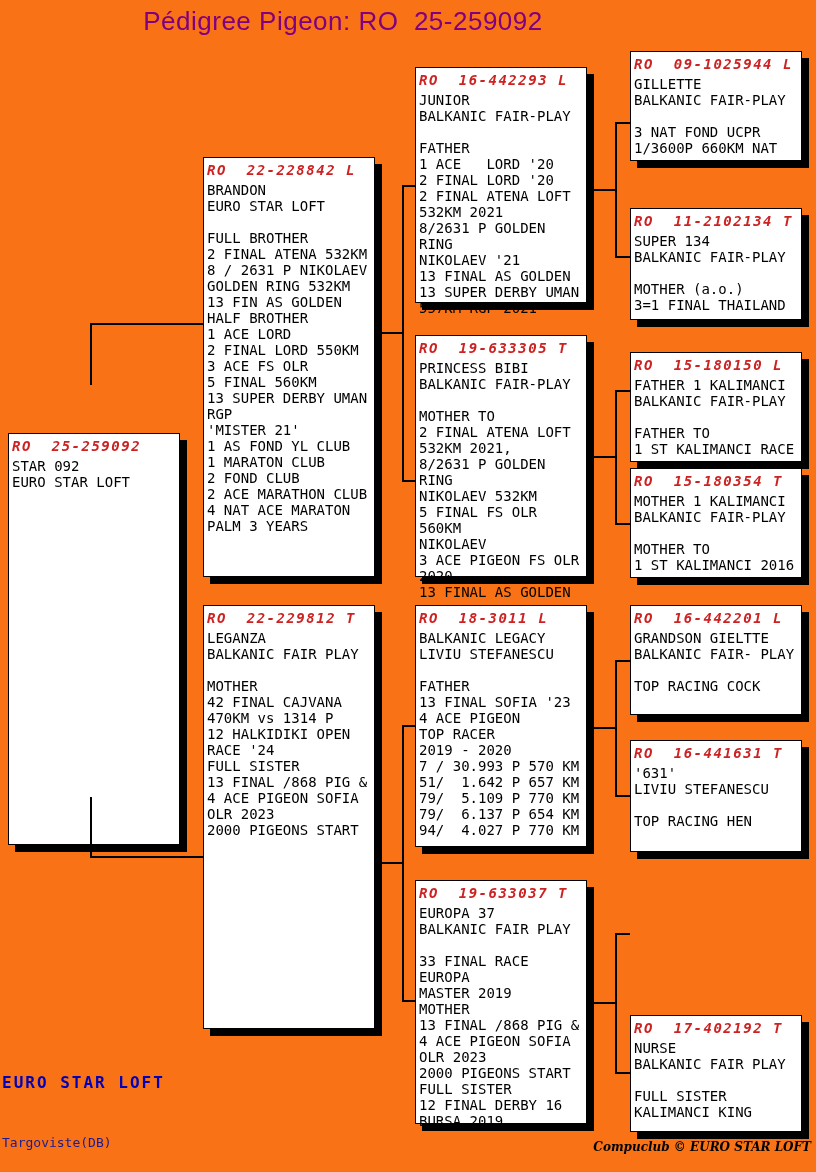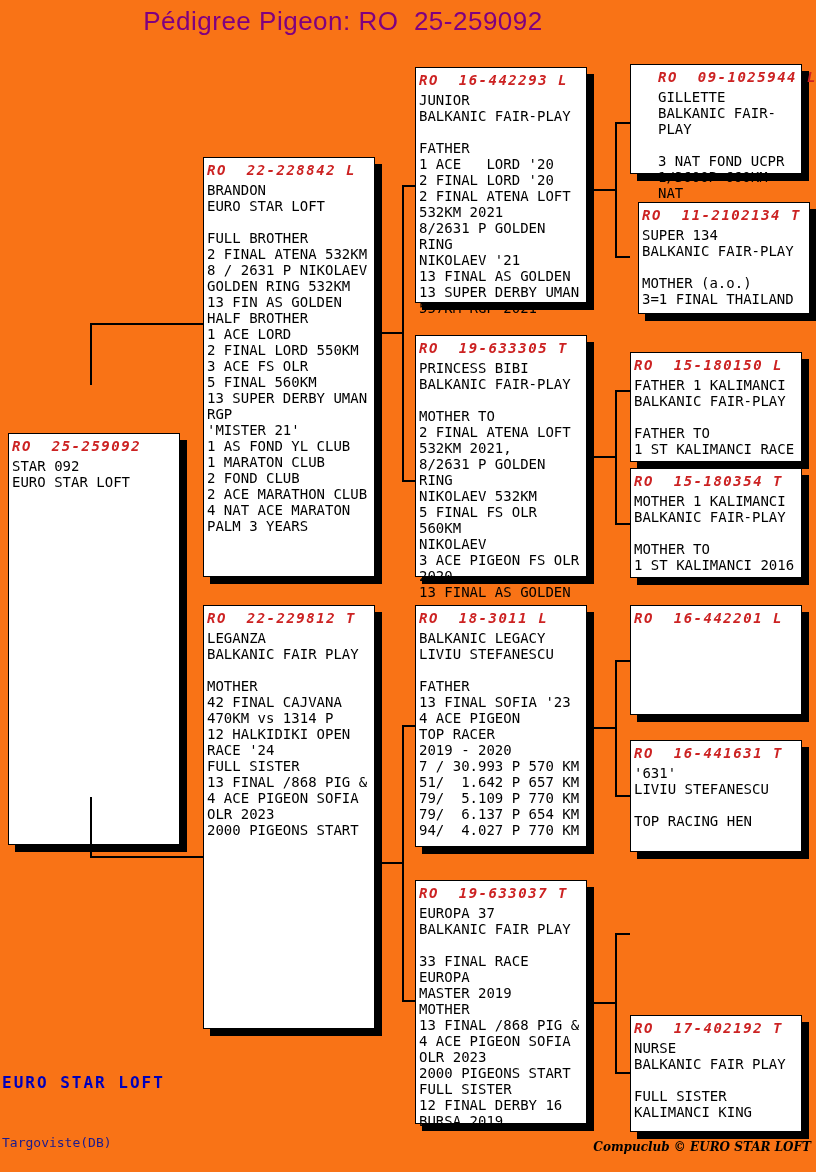--- a/index.html
+++ b/index.html
@@ -36,22 +36,22 @@
     white-space:pre-wrap;
   }
   
   #b-subject  { left:8px;   top:385px; height:412px;margin-top:48px; }
   #b-brandon  { left:203px; top:157px; height:420px; }
   #b-leganza  { left:203px; top:605px; height:424px; }
   #b-junior   { left:415px; top:67px;  height:236px; }
   #b-princess { left:415px; top:335px; height:242px; }
   #b-legacy   { left:415px; top:605px; height:242px; }
   #b-europa   { left:415px; top:880px; height:244px; }
-  #b-gillette { left:630px; top:64px;  height:110px;padding-left:24px; }
-  #b-super134 { left:630px; top:202px; height:112px;margin-left:8px; }
+  #b-gillette { left:630px; top:51px;  height:110px; }
+  #b-super134 { left:630px; top:208px; height:112px; }
   #b-kalif    { left:630px; top:335px; height:110px;margin-top:17px; }
   #b-kalim    { left:630px; top:468px; height:110px; }
   #b-grandson { left:630px; top:605px; height:110px; }
   #b-hen631   { left:630px; top:740px; height:112px; }
   #b-ionel    { left:630px; top:878px; height:110px; }
   #b-nurse    { left:630px; top:1015px; height:117px; }
   
   .cline { position:absolute; background:#000000; }
   .h { height:2px; }
   .v { width:2px; }
@@ -220,20 +220,24 @@
   <div class="pbox" id="b-kalim">
     <div class="ring">RO  15-180354 T</div>
     <div class="blines">MOTHER 1 KALIMANCI
 BALKANIC FAIR-PLAY
 
 MOTHER TO
 1 ST KALIMANCI 2016</div>
   </div>
   <div class="pbox" id="b-grandson">
     <div class="ring">RO  16-442201 L</div>
+    <div class="blines">GRANDSON GIELTTE
+BALKANIC FAIR- PLAY
+
+TOP RACING COCK</div>
   </div>
   <div class="pbox" id="b-hen631">
     <div class="ring">RO  16-441631 T</div>
     <div class="blines">'631'
 LIVIU STEFANESCU
 
 TOP RACING HEN</div>
   </div>
   <div class="pbox" id="b-nurse">
     <div class="ring">RO  17-402192 T</div>

